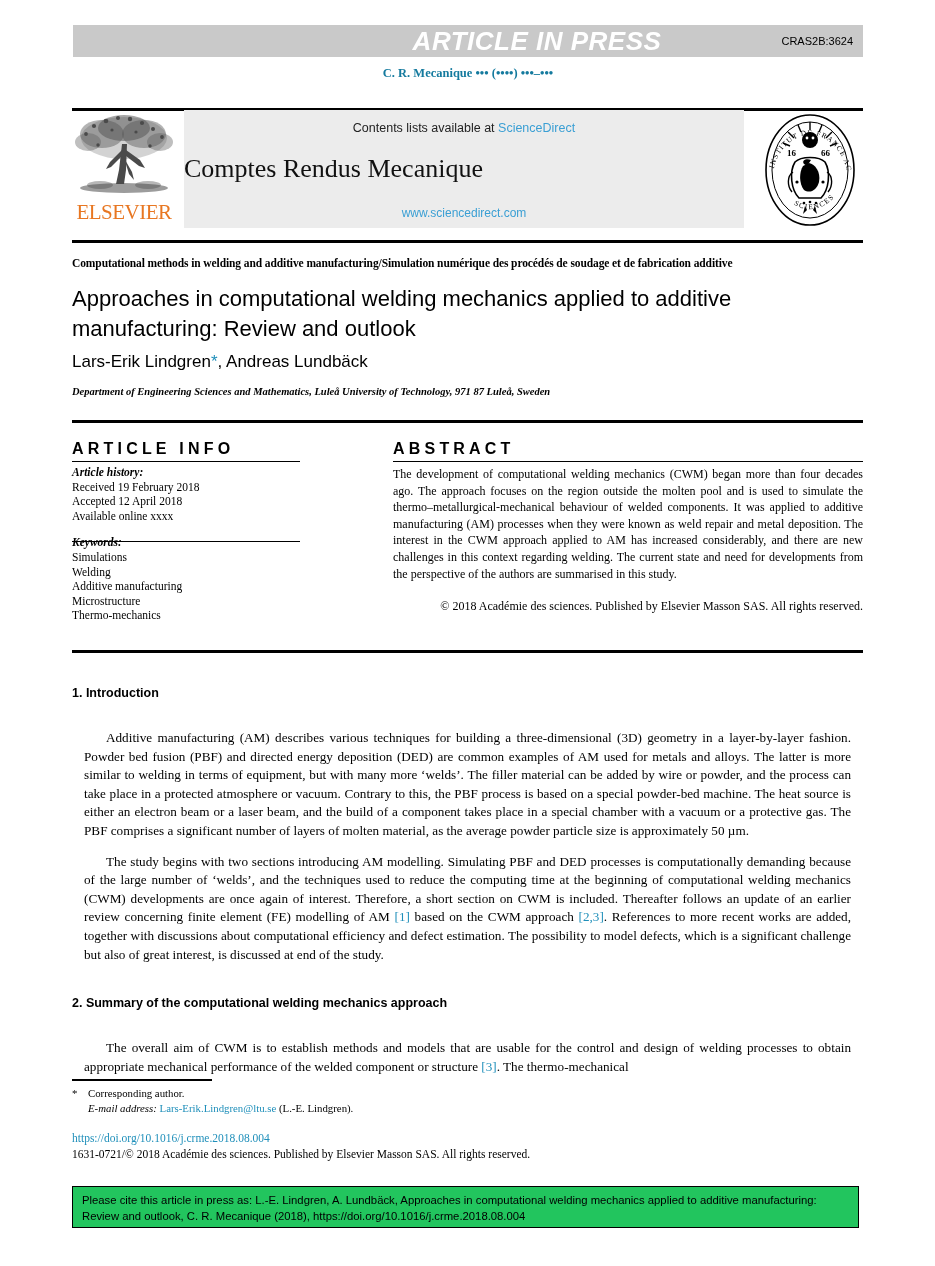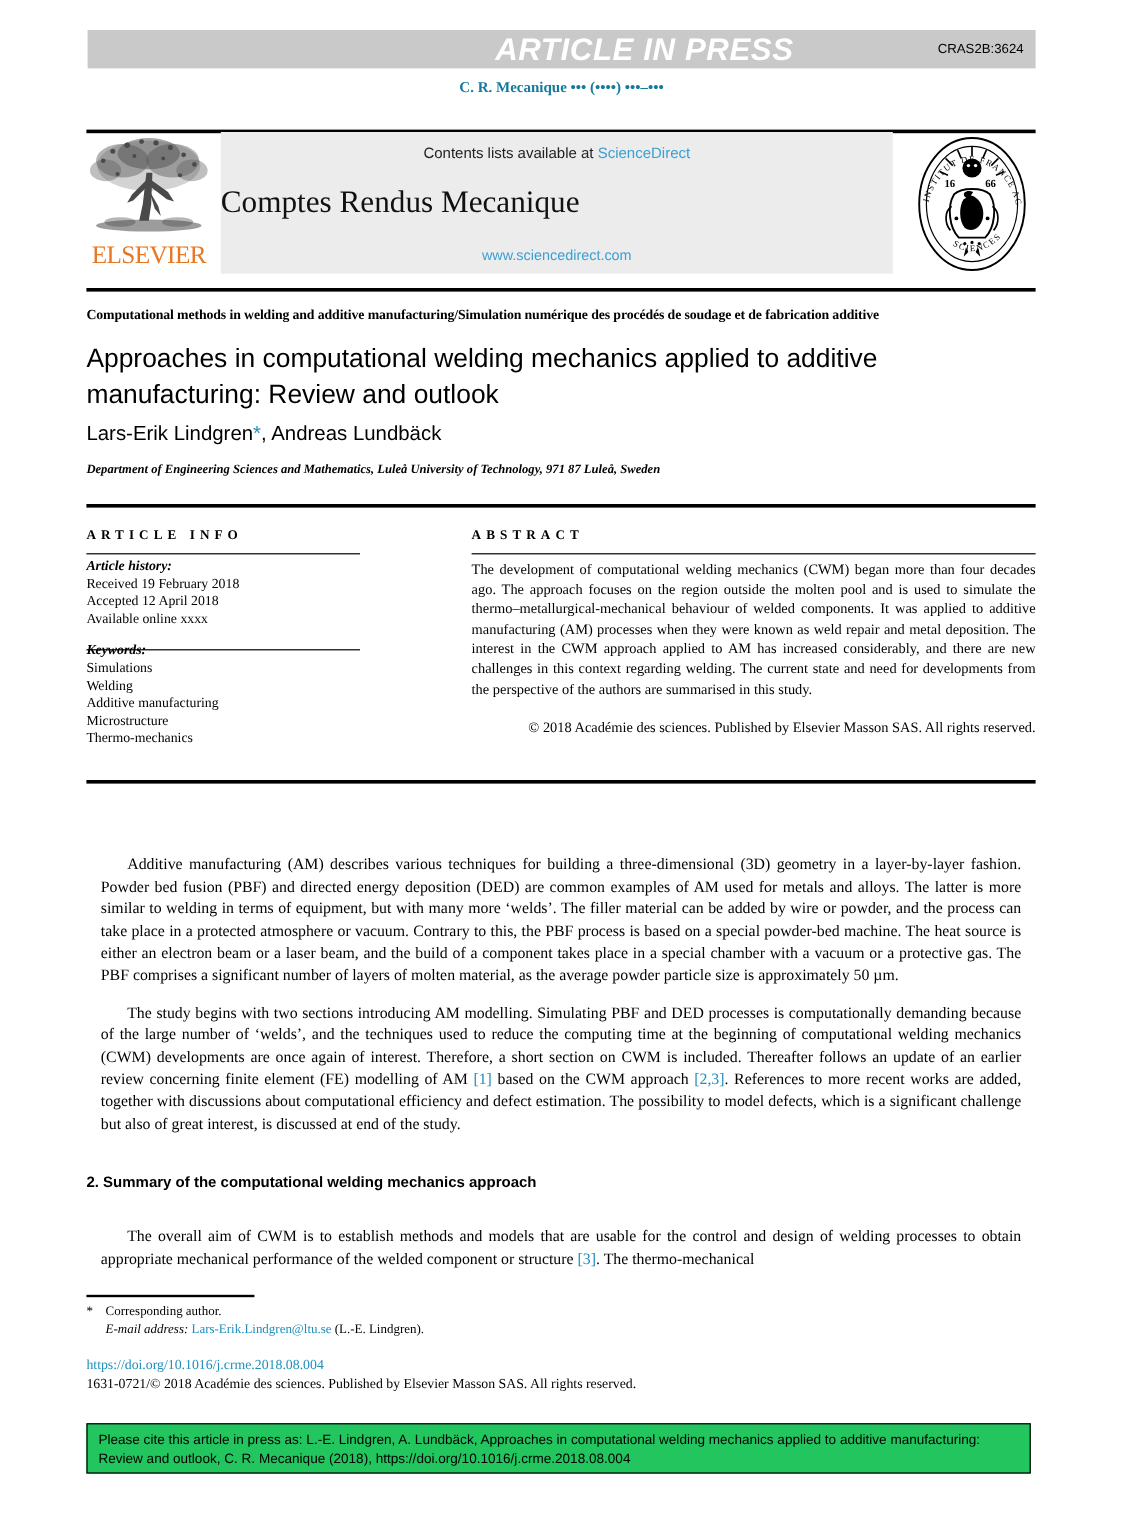--- a/index.html
+++ b/index.html
@@ -197,23 +197,23 @@
     font-family: "Liberation Serif", serif;
     font-style: italic;
     font-weight: bold;
     font-size: 10.5px;
     color: #000000;
   }
 
   
   .colhead {
     position: absolute;
-    font-family: Liberation Serif, serif;
-    font-weight: bold;
-    font-size: 11px;
+    font-family: Liberation Sans, sans-serif;
+    font-weight: bold;
+    font-size: 16px;
     letter-spacing: 4.2px;
     color: #000000;
   }
   .info-col {
     position: absolute;
     left: 72px;
     top: 465px;
     width: 230px;
     font-family: "Liberation Serif", serif;
     font-size: 11.5px;
@@ -465,20 +465,21 @@
 <div class="rule-thin" style="left:72px; top:541px; width:228px;"></div>
 
 <div class="abstract-col">
   <div>The development of computational welding mechanics (CWM) began more than four decades ago. The approach focuses on the region outside the molten pool and is used to simulate the thermo–metallurgical-mechanical behaviour of welded components. It was applied to additive manufacturing (AM) processes when they were known as weld repair and metal deposition. The interest in the CWM approach applied to AM has increased considerably, and there are new challenges in this context regarding welding. The current state and need for developments from the perspective of the authors are summarised in this study.</div>
   <div class="copyright-line">© 2018 Académie des sciences. Published by Elsevier Masson SAS. All rights reserved.</div>
 </div>
 
 <div class="rule-thick" style="top:650px;"></div>
 
 <div class="body-area">
+  <div class="sec-head">1. Introduction</div>
   <div class="spacer-sm"></div>
   <p class="para">Additive manufacturing (AM) describes various techniques for building a three-dimensional (3D) geometry in a layer-by-layer fashion. Powder bed fusion (PBF) and directed energy deposition (DED) are common examples of AM used for metals and alloys. The latter is more similar to welding in terms of equipment, but with many more ‘welds’. The filler material can be added by wire or powder, and the process can take place in a protected atmosphere or vacuum. Contrary to this, the PBF process is based on a special powder-bed machine. The heat source is either an electron beam or a laser beam, and the build of a component takes place in a special chamber with a vacuum or a protective gas. The PBF comprises a significant number of layers of molten material, as the average powder particle size is approximately 50 µm.</p>
   <p class="para tight"><span>The study begins with two sections introducing AM modelling. Simulating PBF and DED processes is computationally demanding because of the large number of ‘welds’, and the techniques used to reduce the computing time at the beginning of computational welding mechanics (CWM) developments are once again of interest. Therefore, a short section on CWM is included. Thereafter follows an update of an earlier review concerning finite element (FE) modelling of AM </span><span class="cite">[1]</span><span> based on the CWM approach </span><span class="cite">[2,3]</span><span>. References to more recent works are added, together with discussions about computational efficiency and defect estimation. The possibility to model defects, which is a significant challenge but also of great interest, is discussed at end of the study.</span></p>
   <div class="spacer-md"></div>
   <div class="sec-head">2. Summary of the computational welding mechanics approach</div>
   <div class="spacer-sm"></div>
   <p class="para"><span>The overall aim of CWM is to establish methods and models that are usable for the control and design of welding processes to obtain appropriate mechanical performance of the welded component or structure </span><span class="cite">[3]</span><span>. The thermo-mechanical</span></p>
 </div>
 
 <div class="foot-rule"></div>

